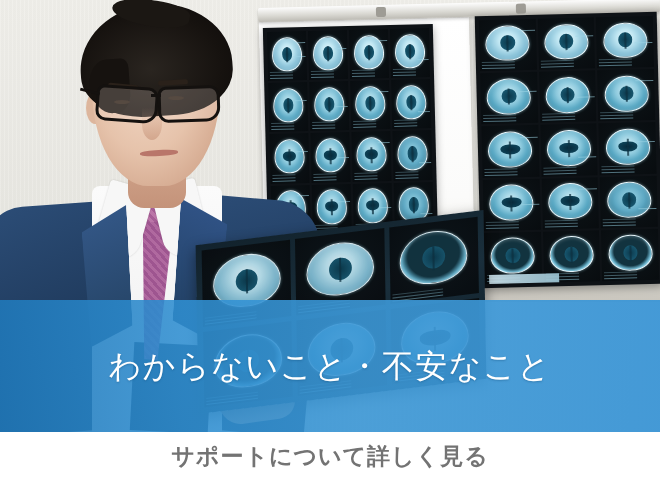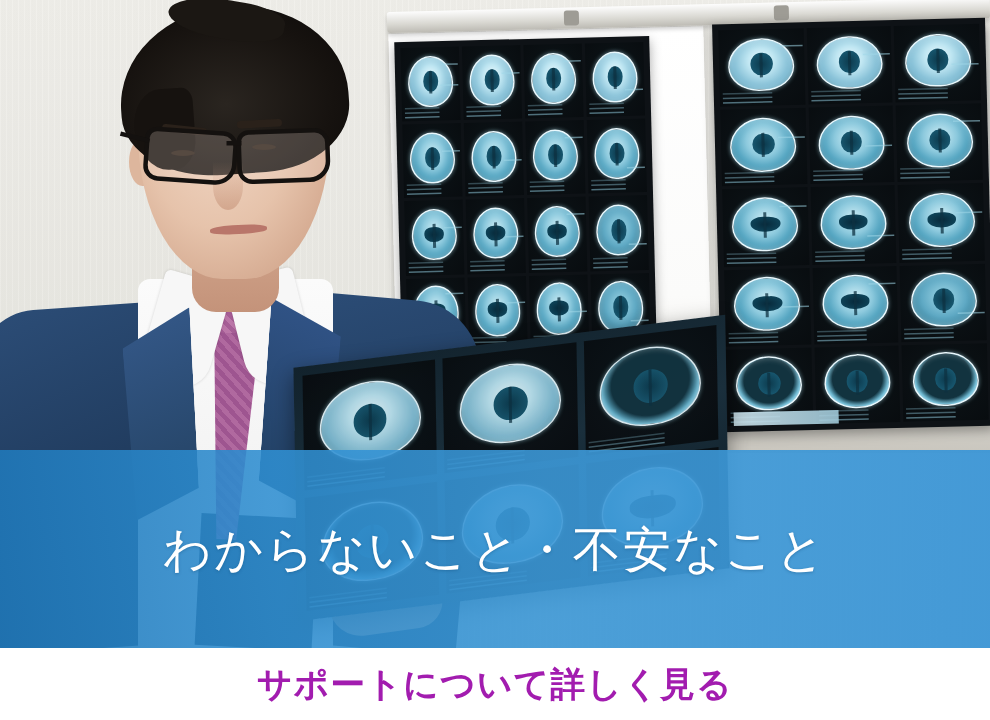--- a/index.html
+++ b/index.html
@@ -457,21 +457,21 @@
     left: 0;
     top: 432px;
     width: 660px;
     height: 48px;
     display: flex;
     align-items: center;
     justify-content: center;
     background: #ffffff;
   }
   .cta-link {
-    color: #a21caf;
+    color: #737373;
     font-size: 23px;
     font-weight: 700;
     letter-spacing: 1px;
     text-decoration: none;
     white-space: nowrap;
   }
 </style>
 </head>
 <body>
 

